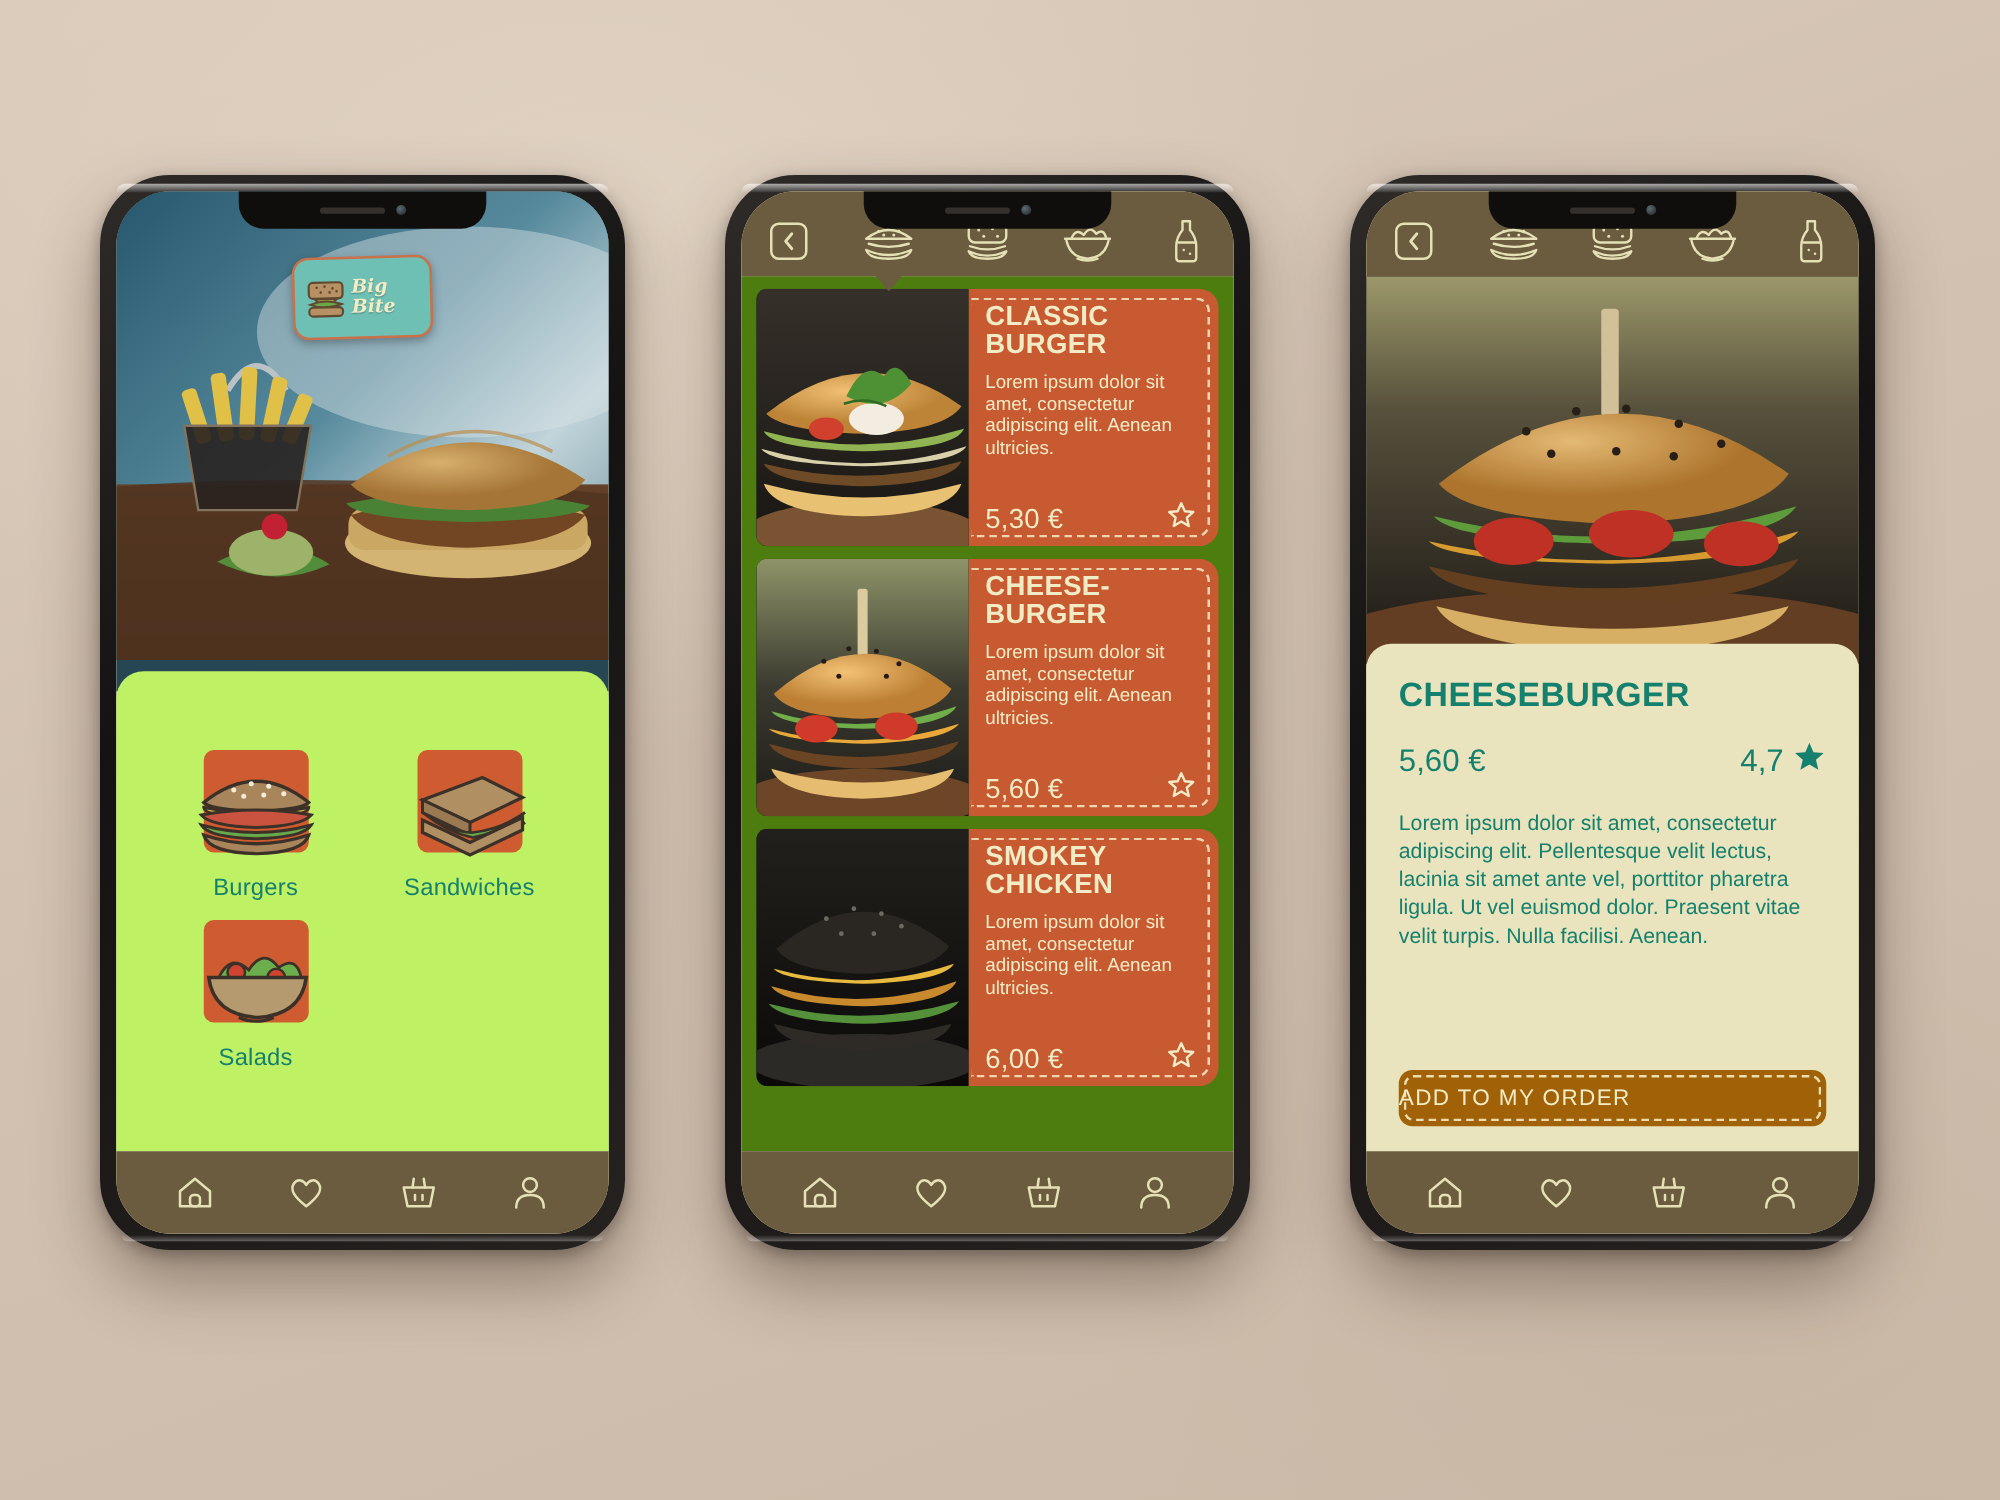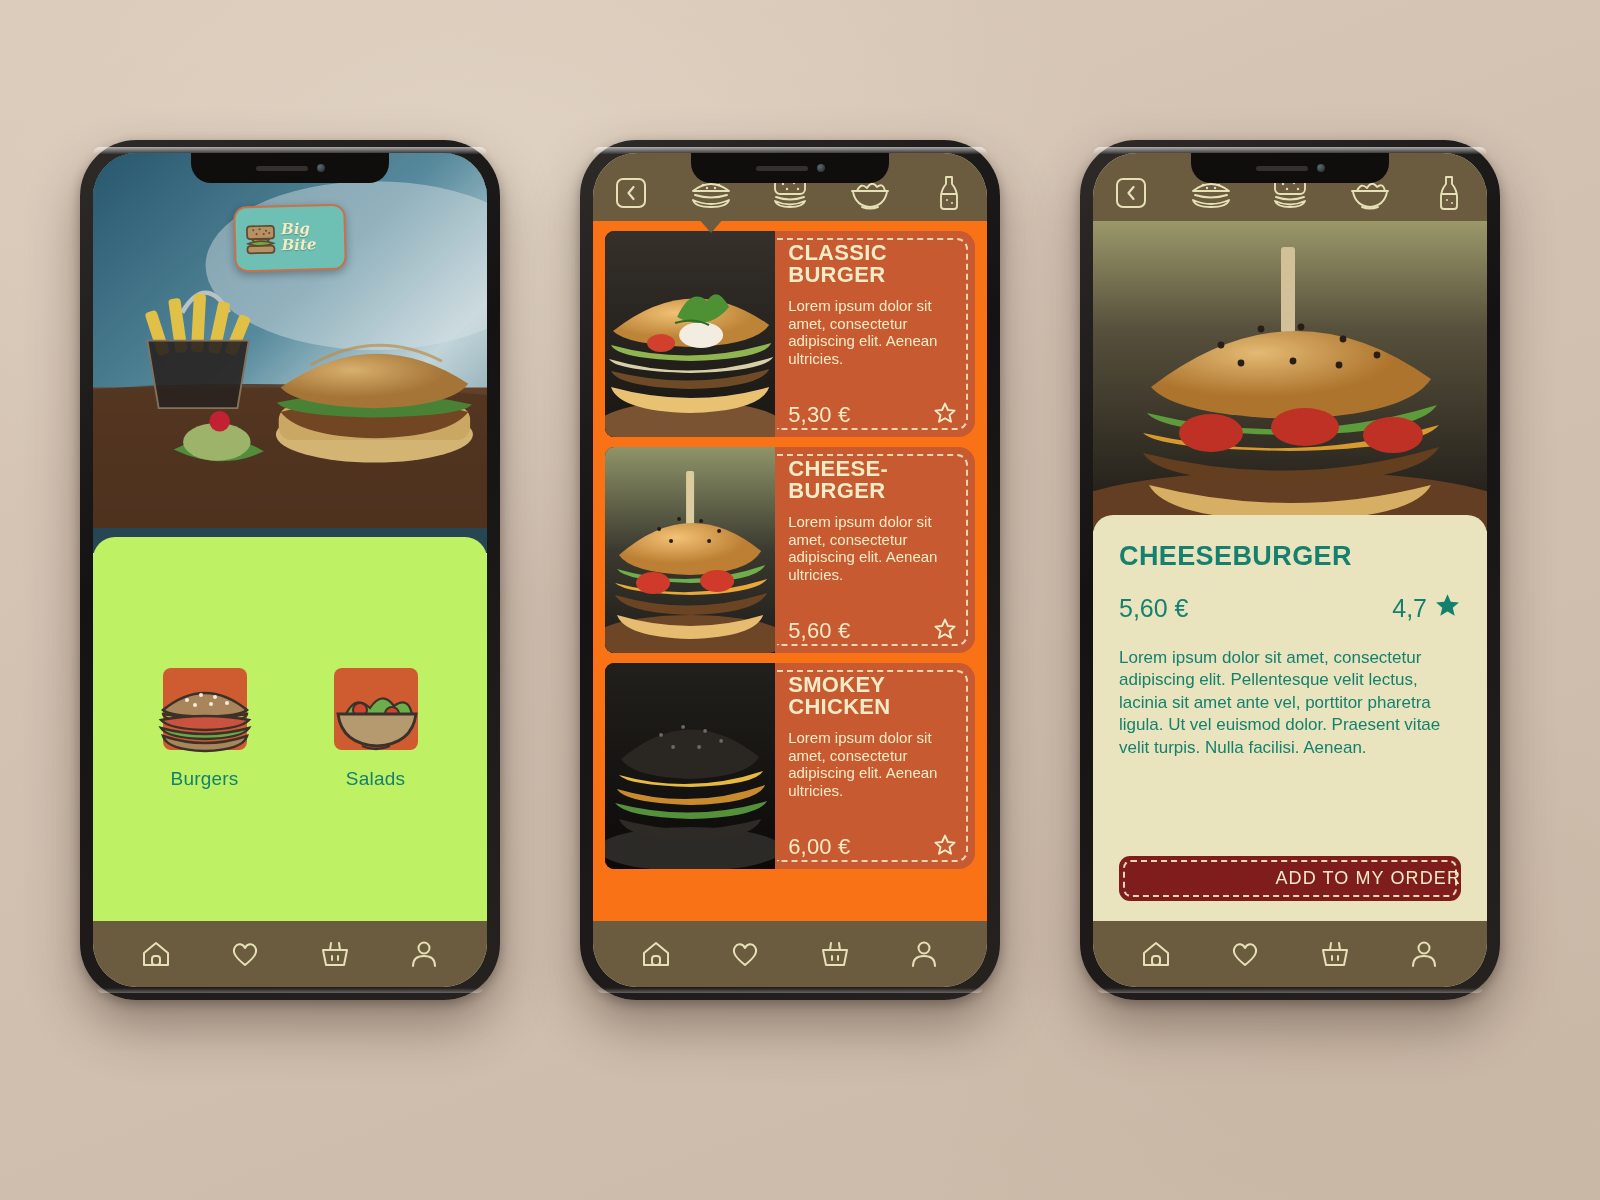--- a/index.html
+++ b/index.html
@@ -117,21 +117,21 @@
   }
   .cat-art { position: relative; width: 118px; height: 104px;
              display:flex; align-items:center; justify-content:center; }
   .cat-swatch {
     position: absolute; width: 84px; height: 82px; background: #cf5c30;
     border-radius: 8px; top: 6px;
   }
   .cat-label { color: #15806e; font-size: 19px; letter-spacing: .2px; }
 
   
-  .menu-list { flex: 1; background: #f97316; padding: 10px 12px; display: flex;
+  .menu-list { flex: 1; background: #4d7c0f; padding: 10px 12px; display: flex;
                flex-direction: column; gap: 10px; overflow: hidden; }
   .menu-card { display: flex; height: 206px; flex: 0 0 206px; overflow: hidden; }
   .mc-photo { width: 46%; position: relative; overflow: hidden;
               border-radius: 9px 0 0 9px; background: #20201c; }
   .mc-body {
     width: 54%; background: #c85a32; color: #f2ecc6;
     border-radius: 0 16px 16px 0; padding: 11px 12px 8px 13px;
     position: relative; display: flex; flex-direction: column;
   }
   .mc-body::before {
@@ -154,23 +154,23 @@
     margin-top: -16px; z-index: 10; position: relative;
     padding: 26px 26px 16px; display: flex; flex-direction: column;
   }
   .d-title { color: #16806e; font-size: 27px; font-weight: 700; letter-spacing: .4px; }
   .d-row { display: flex; align-items: center; justify-content: space-between;
            margin-top: 20px; color: #16806e; }
   .d-price { font-size: 25px; }
   .d-rating { display: flex; align-items: center; gap: 7px; font-size: 25px; }
   .d-desc { color: #16806e; font-size: 17px; line-height: 1.32; margin-top: 22px; }
   .order-btn {
-    margin-top: auto; margin-bottom: 4px; height: 45px; background: #7f1d1d;
+    margin-top: auto; margin-bottom: 4px; height: 45px; background: #a16207;
     border-radius: 11px; position: relative; display: flex; align-items: center;
-    justify-content: flex-end; cursor: pointer; border: none; width: 100%;
+    justify-content: flex-start; cursor: pointer; border: none; width: 100%;
   }
   .order-btn::before {
     content:""; position:absolute; inset:4px; border: 2px dashed rgba(242,236,198,.9);
     border-radius: 8px;
   }
   .order-btn span { color: #f2ecc6; font-size: 18px; letter-spacing: 1.1px;
                     position: relative; z-index: 2; }
 </style>
 </head>
 <body>
@@ -272,20 +272,33 @@
               </g>
             <path d="M10 44 q42 8 84 0 q0 7 -42 8 q-42 -1 -42 -8Z" fill="#e2c247" stroke="#3c3128" stroke-width="2.4"></path>
             <path d="M8 50 q44 -8 88 0 q-8 9 -44 10 q-36 -1 -44 -10Z" fill="#c9533f" stroke="#3c3128" stroke-width="2.4"></path>
             <path d="M8 58 q44 12 88 0 q-6 10 -44 11 q-38 -1 -44 -11Z" fill="#66a84a" stroke="#3c3128" stroke-width="2.4"></path>
             <path d="M10 66 q42 14 84 0 q-4 14 -42 15 q-38 -1 -42 -15Z" fill="#a9855b" stroke="#3c3128" stroke-width="2.6"></path>
           </svg>
         </div>
         <div class="cat-label">Burgers</div>
       </div>
 
+      <div class="cat">
+        <div class="cat-art">
+          <div class="cat-swatch"></div>
+          <svg width="104" height="88" viewBox="0 0 104 88" style="position:relative;z-index:2">
+            <path d="M14 38 L62 20 L94 36 L52 56 Z" fill="#b08f62" stroke="#3c3128" stroke-width="2.6"></path>
+            <path d="M14 38 L52 56 L52 66 L14 48 Z" fill="#9a7a52" stroke="#3c3128" stroke-width="2.4"></path>
+            <path d="M14 48 q22 16 40 16 q22 -2 42 -16 q-18 16 -42 20 q-20 -4 -40 -20Z" fill="#66a84a" stroke="#3c3128" stroke-width="2.2"></path>
+            <path d="M14 56 q22 16 40 16 q22 -2 42 -16 q-18 16 -42 20 q-20 -4 -40 -20Z" fill="#c9533f" stroke="#3c3128" stroke-width="2.2"></path>
+            <path d="M14 64 L52 82 L94 62 L94 52 L52 72 L14 54 Z" fill="#b08f62" stroke="#3c3128" stroke-width="2.6"></path>
+          </svg>
+        </div>
+        <div class="cat-label">Sandwiches</div>
+      </div>
 
       <div class="cat">
         <div class="cat-art">
           <div class="cat-swatch"></div>
           <svg width="104" height="88" viewBox="0 0 104 88" style="position:relative;z-index:2">
             <g fill="#6cae4c" stroke="#3c3128" stroke-width="2.2">
               <path d="M22 44 q10 -20 24 -6 q12 -18 24 -2 q14 -10 18 8 q-32 12 -66 0Z"></path>
             </g>
             <circle cx="36" cy="40" r="7" fill="#d0452f" stroke="#3c3128" stroke-width="2"></circle>
             <circle cx="68" cy="44" r="7" fill="#d0452f" stroke="#3c3128" stroke-width="2"></circle>

